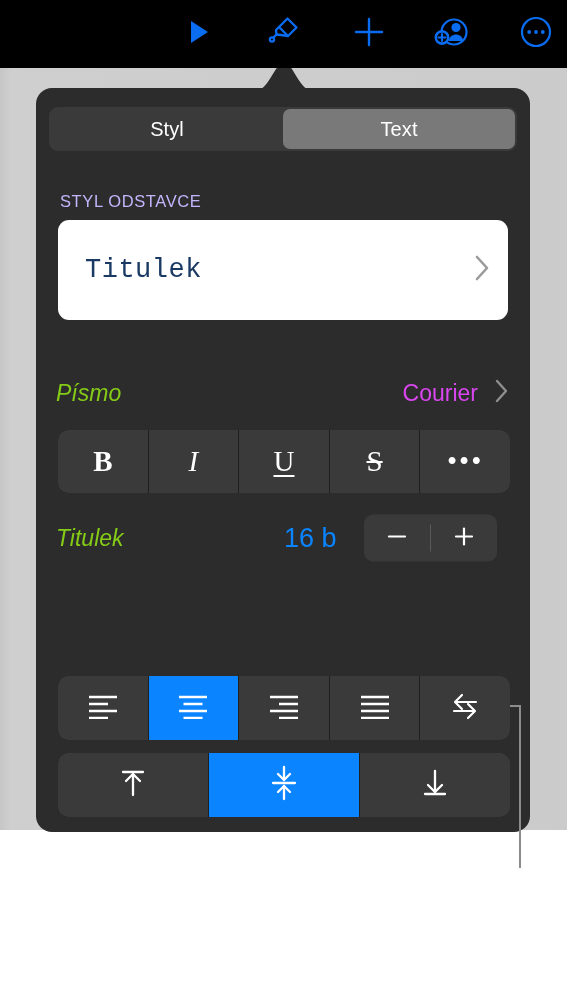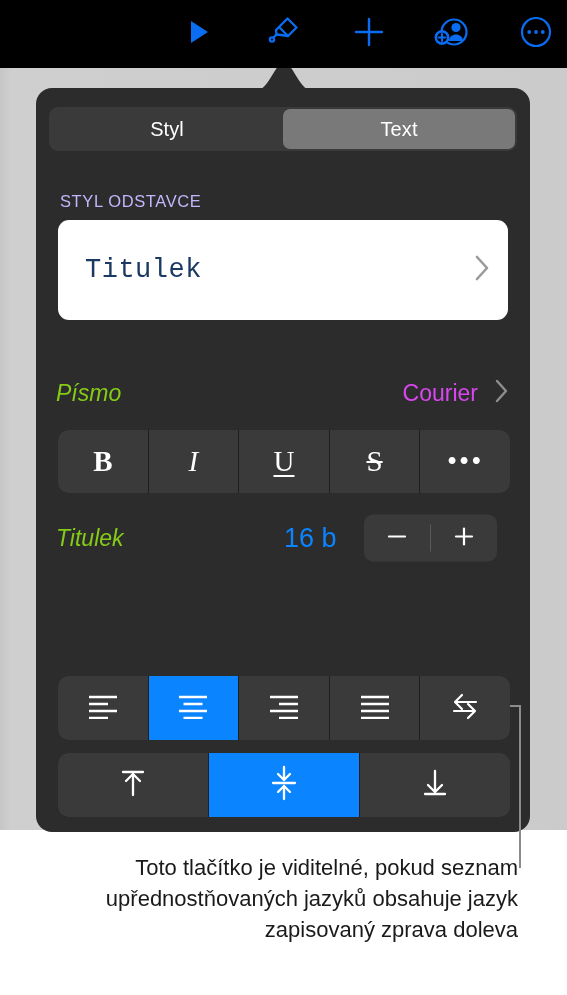--- a/index.html
+++ b/index.html
@@ -518,15 +518,14 @@
     </div>
 
   </div>
 
   <div class="callout-line" style="left:0; top:0; width:567px; height:995px;">
     <svg width="567" height="995" viewBox="0 0 567 995" fill="none">
       <path d="M510 706 L520 706 L520 868" stroke="#8c8c8c" stroke-width="2"></path>
     </svg>
   </div>
 
-  <div class="caption">Toto tlačítko je viditelné, pokud seznam upřednostňovaných jazyků obsahuje jazyk zapisovaný zprava doleva</div>
 
 </div>
 
 </body></html>

